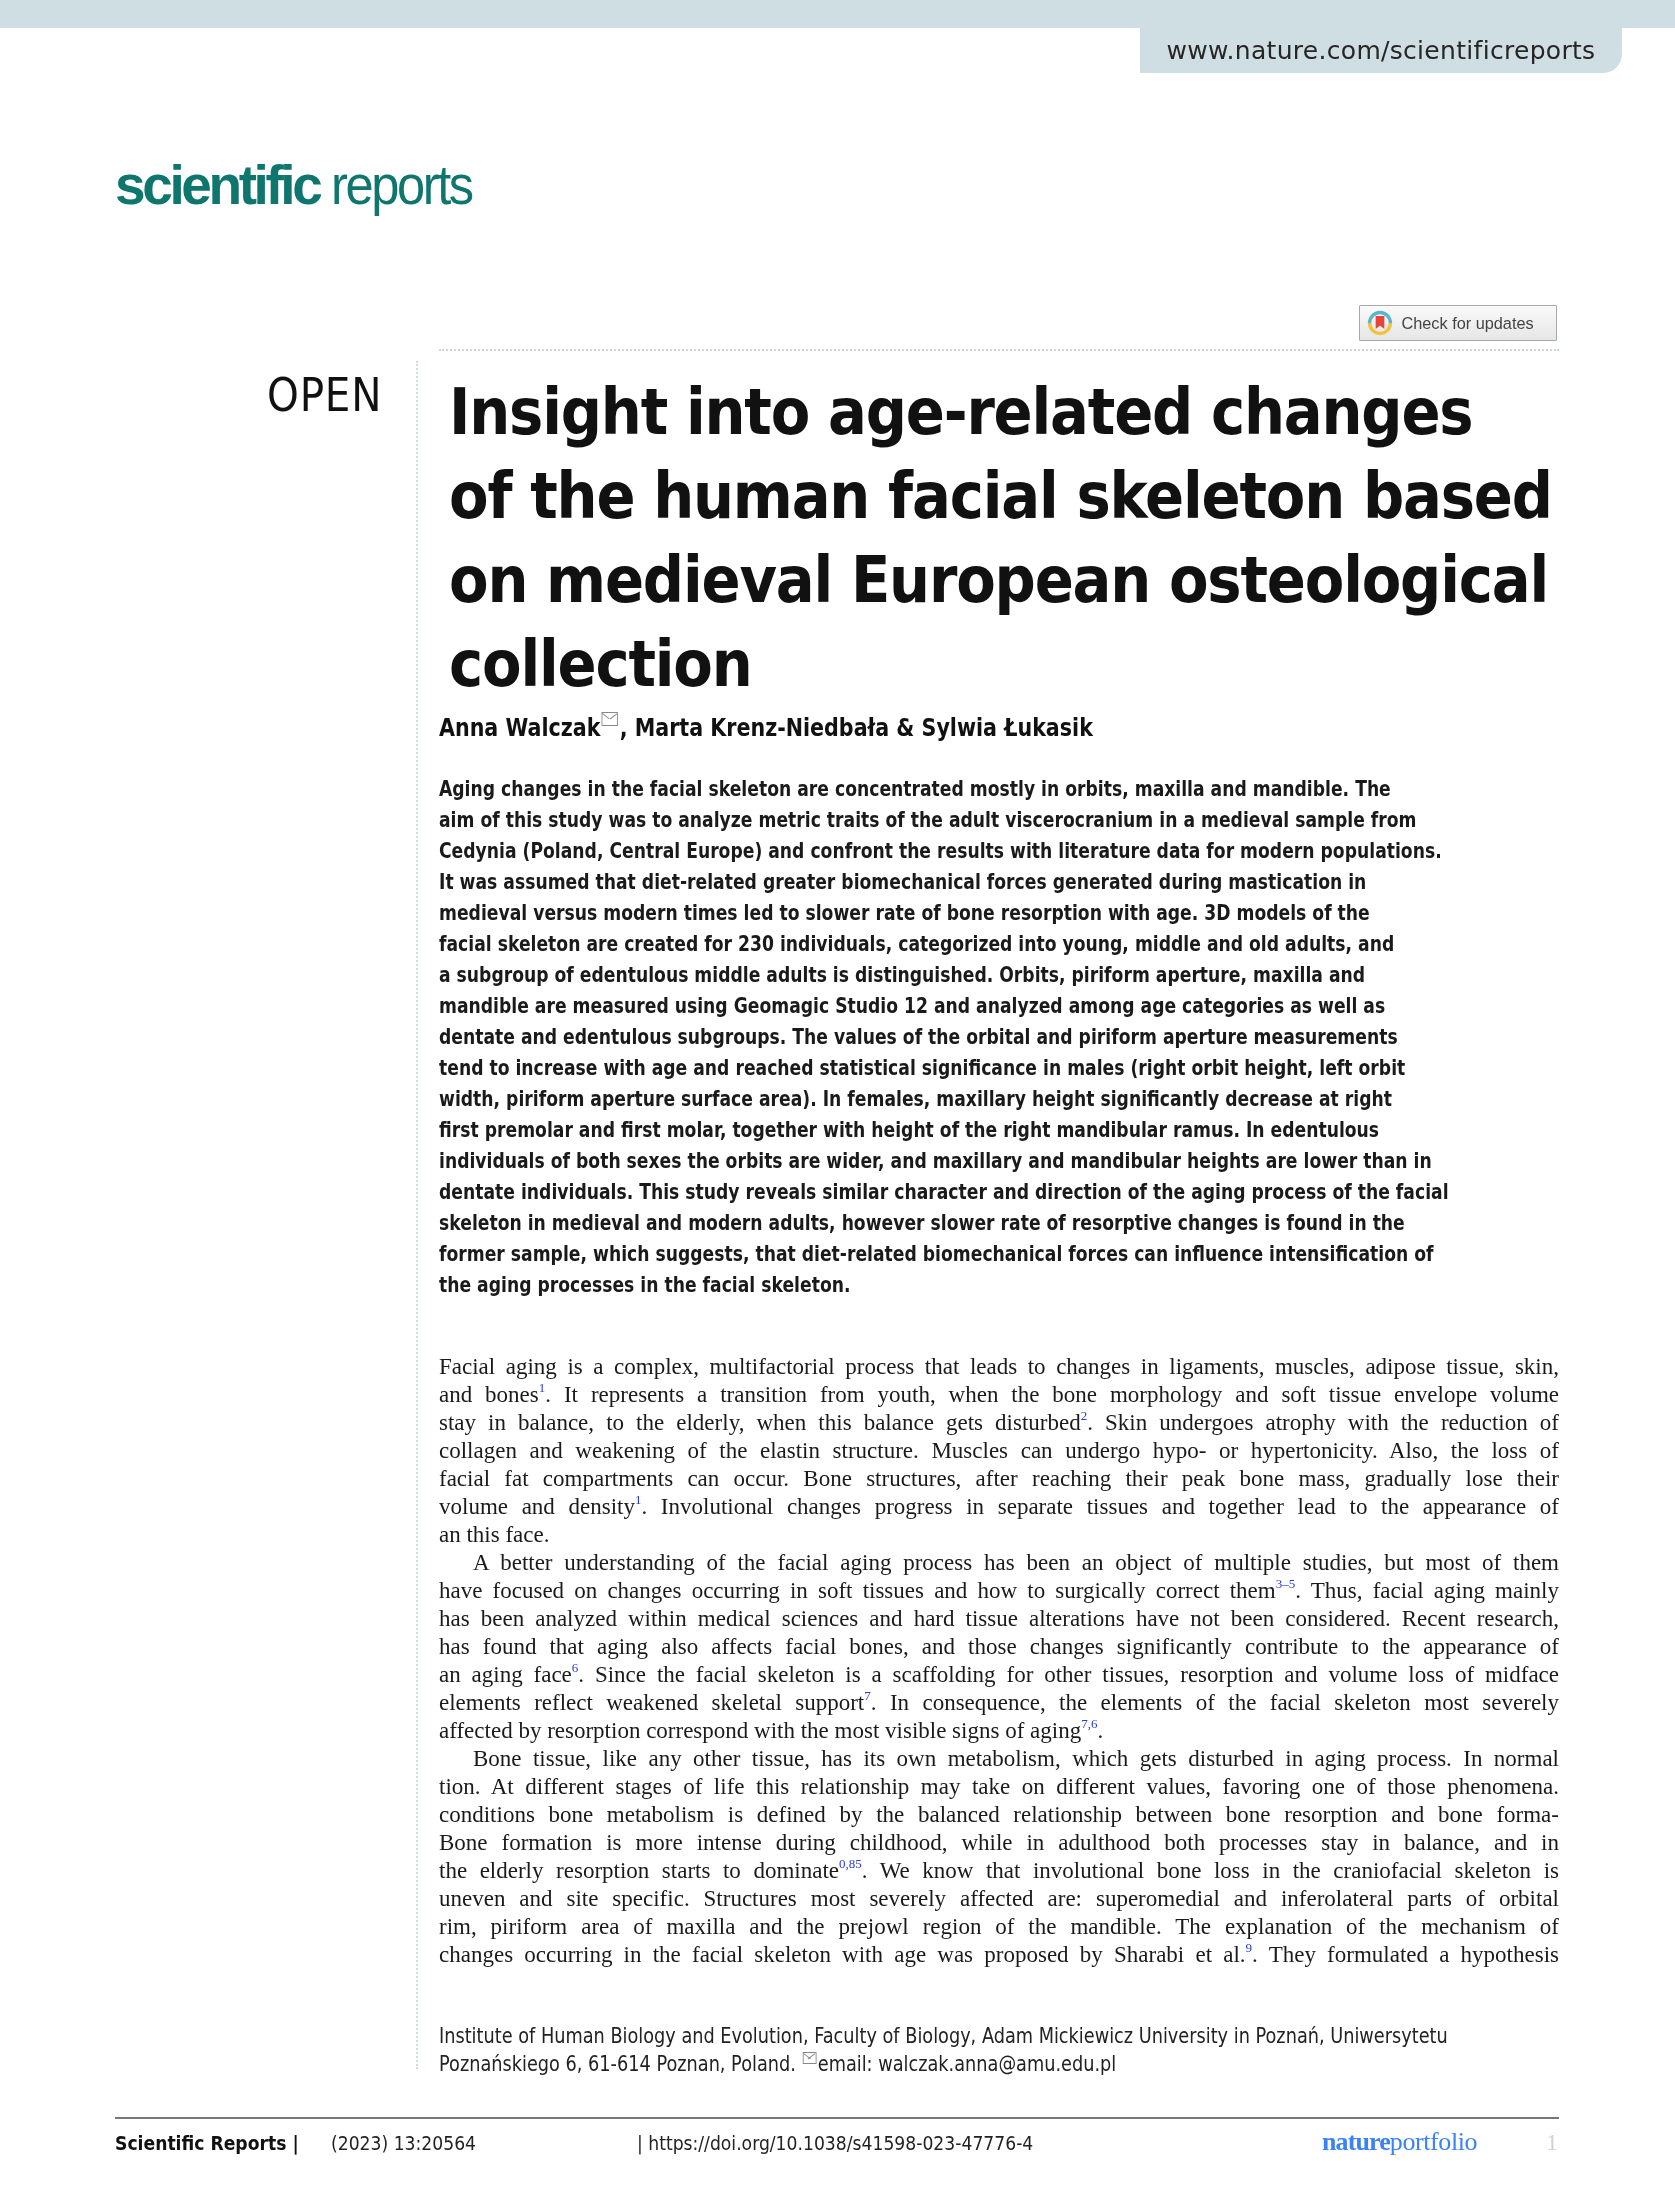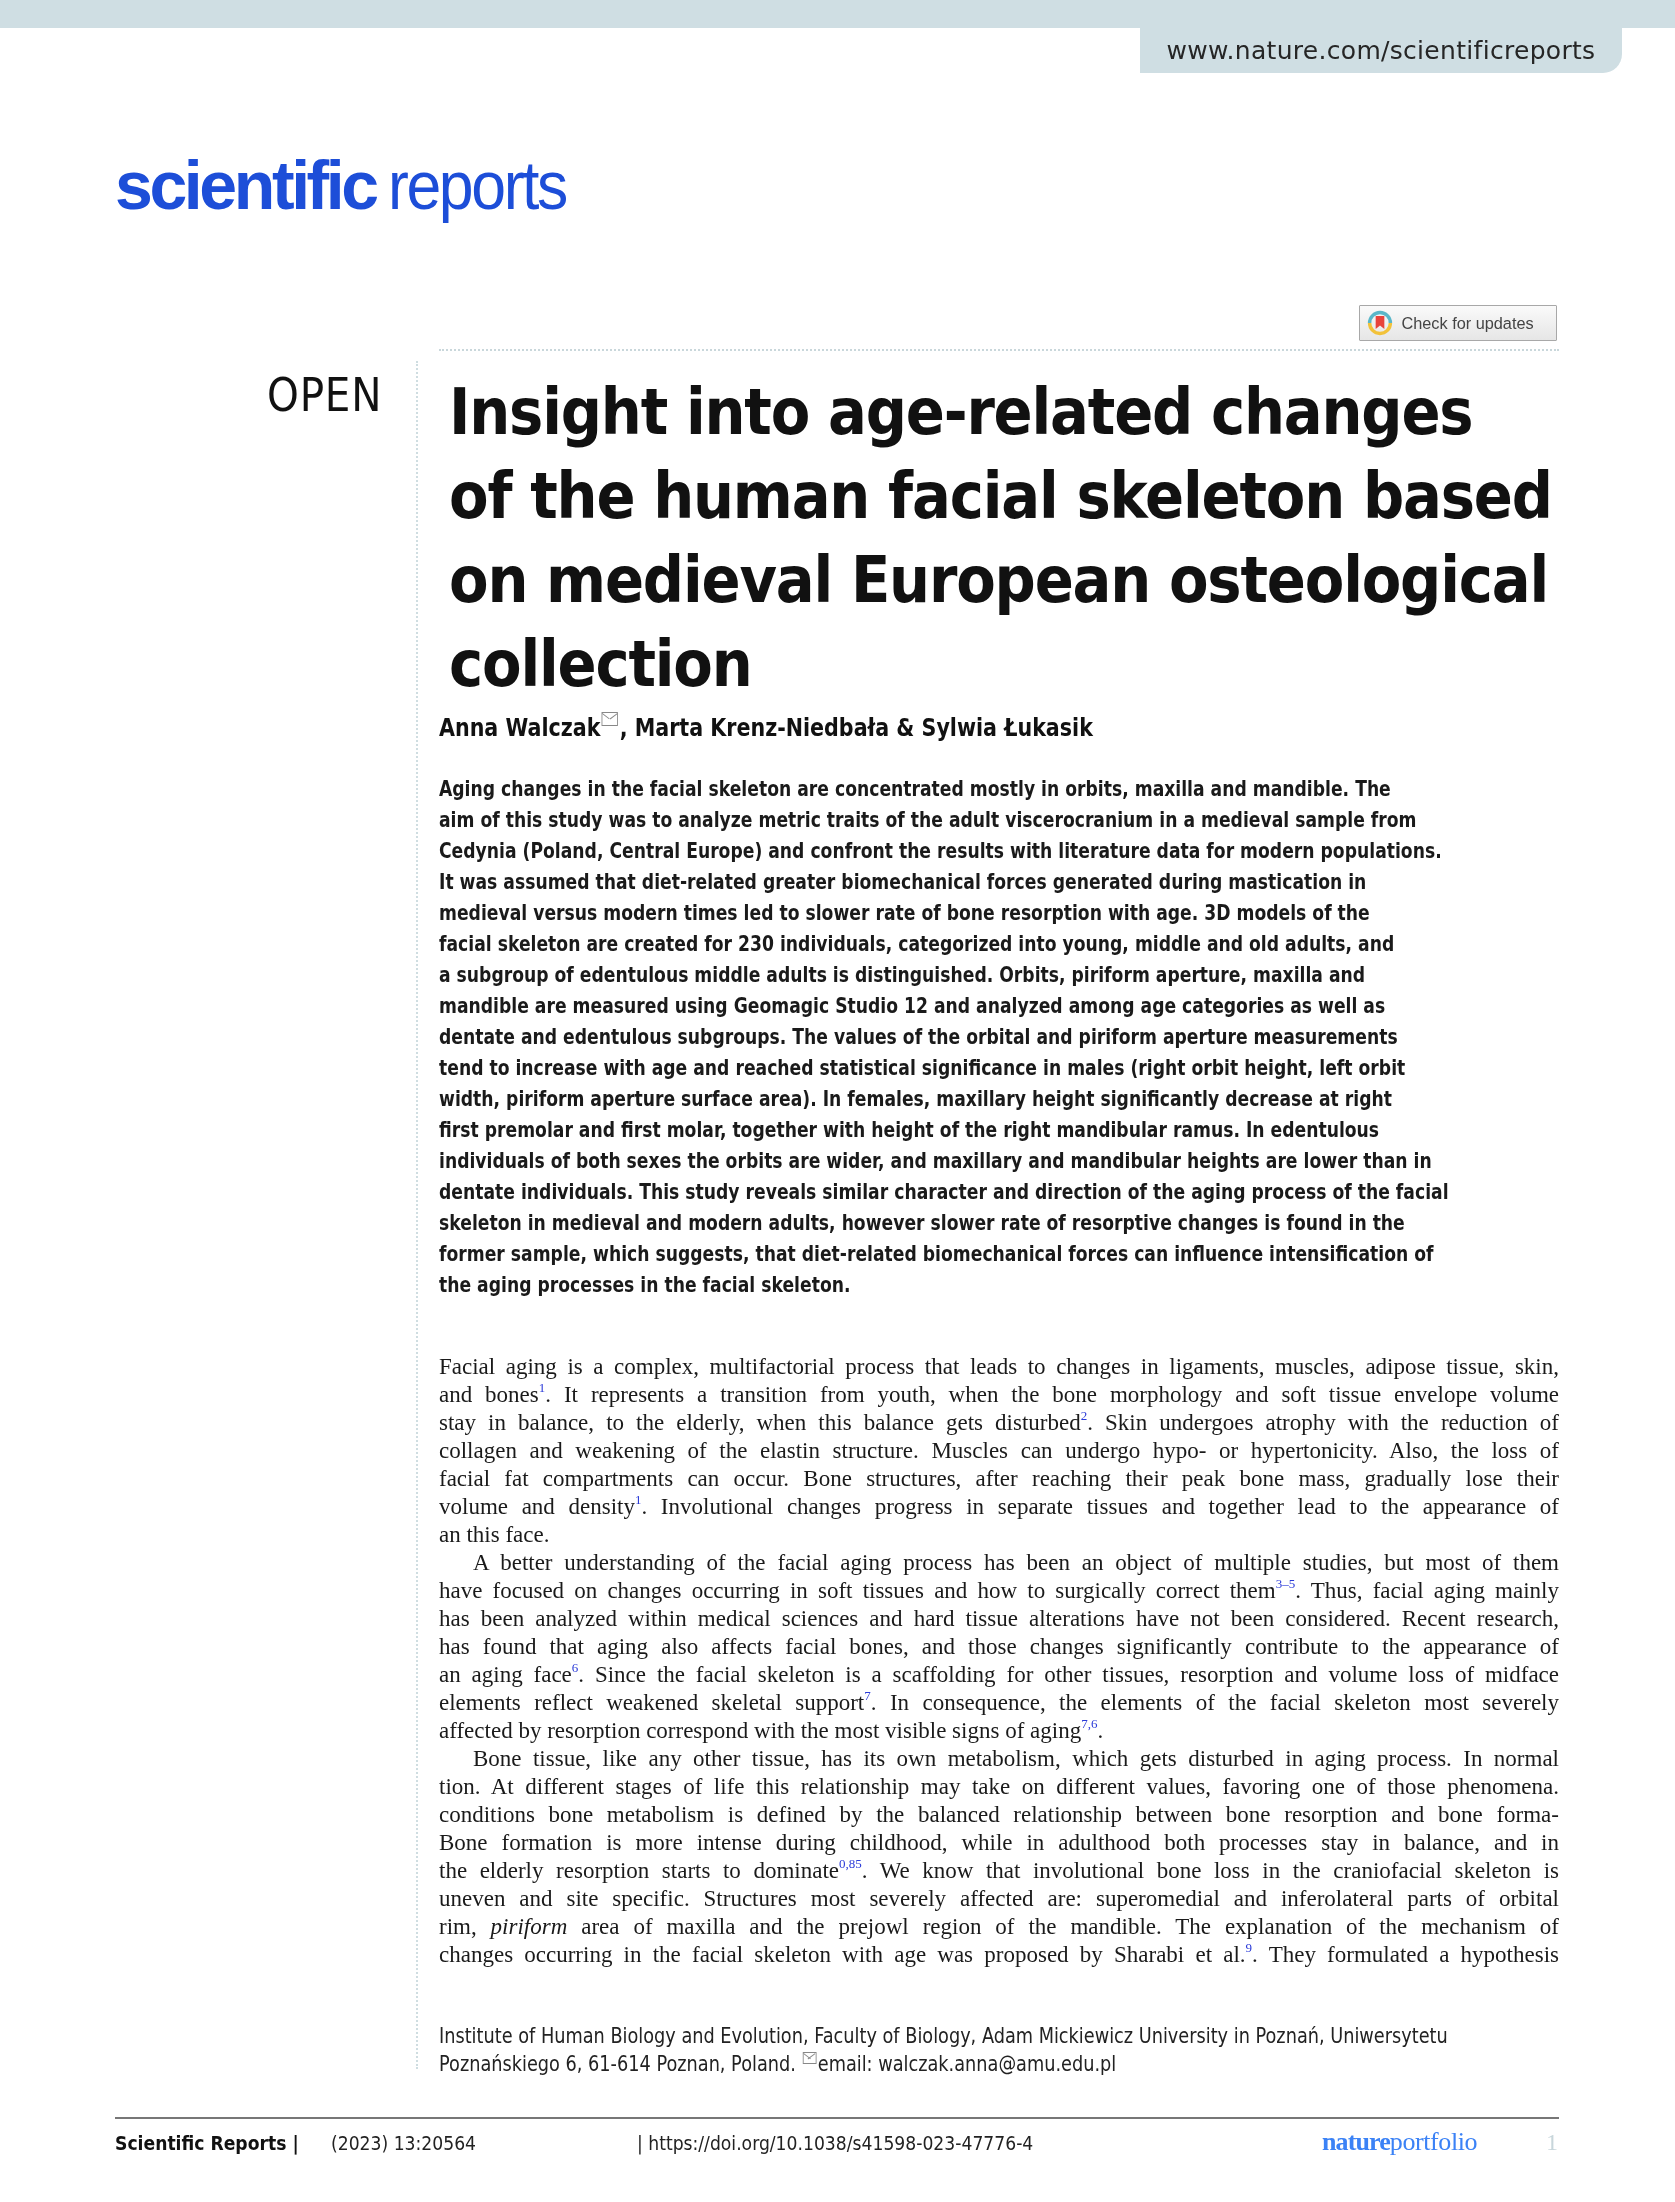--- a/index.html
+++ b/index.html
@@ -8,21 +8,21 @@
     background:#ffffff; color:#1a1a1a;
     font-family:"Liberation Sans", sans-serif;
   }
   .topbar { position:absolute; left:0; top:0; width:1675px; height:28px; background:#cfdee3; }
   .url-tab {
     position:absolute; left:1140px; top:28px; width:482px; height:45px;
     background:#cfdee3; border-bottom-right-radius:19px;
     display:flex; align-items:center; justify-content:center;
     font-family:"DejaVu Sans", sans-serif; font-size:25px; color:#262626; letter-spacing:0.3px;
   }
-  .logo { position:absolute; left:115px; top:138px; font-size:68px; line-height:95px; letter-spacing:-2.6px; color:#1d4ed8; white-space:nowrap; }
+  .logo { position:absolute; left:115px; top:138px; font-size:55px; line-height:95px; letter-spacing:-2.6px; color:#0f766e; white-space:nowrap; }
   .logo .bold { font-weight:bold; letter-spacing:-3.4px; }
   .logo .light { font-weight:normal; margin-left:12px; transform:scaleX(0.92); display:inline-block; transform-origin:left; }
 
   .cfu {
     position:absolute; left:1359px; top:305px; width:198px; height:36px;
     border:0.9px solid #a8a8a8; border-radius:1px;
     background:linear-gradient(#fafafa,#e6e6e6);
     display:flex; align-items:center; box-sizing:border-box; padding-left:6.9px;
   }
   .cfu-icon { width:26px; height:26px; position:relative; margin-right:8.6px; }
@@ -47,21 +47,21 @@
   .env::after { right:0; transform:rotate(-33deg); transform-origin:right top; }
 
   .abstract { position:absolute; left:439px; top:773px; width:1136px; }
   .abstract .ln { display:block; height:31px; line-height:31px; font-family:"DejaVu Sans", sans-serif; font-weight:bold; font-size:21.5px; color:#1a1a1a; white-space:nowrap; transform:scaleX(0.80); transform-origin:left; }
 
   .body { position:absolute; left:439px; top:1353px; width:1120px; }
   .body .ln { display:block; height:28px; line-height:28px; font-family:"Liberation Serif", serif; font-size:23px; color:#1a1a1a; white-space:nowrap; text-align:justify; text-align-last:justify; }
   .body .ln.last { text-align-last:left; }
   .body .ln.indent { padding-left:34px; box-sizing:border-box; }
   .ref { color:#2a3ad8; font-size:13px; vertical-align:10.3px; line-height:0; }
-  .it { font-style:italic; }
+  .it { }
 
   .affil { position:absolute; left:439px; top:2022px; font-family:"DejaVu Sans", sans-serif; font-size:20.6px; line-height:28px; color:#222; white-space:nowrap; transform:scaleX(0.86); transform-origin:left; }
 
   .frule { position:absolute; left:115px; top:2117px; width:1444px; height:0; border-top:2.6px solid #777; }
   .footer-journal { position:absolute; left:115px; top:2131px; font-family:"DejaVu Sans", sans-serif; font-weight:bold; font-size:20px; color:#111; white-space:nowrap; transform:scaleX(0.86); transform-origin:left; }
   .footer-vol { position:absolute; left:331px; top:2131px; font-family:"DejaVu Sans", sans-serif; font-size:20px; color:#222; white-space:nowrap; transform:scaleX(0.86); transform-origin:left; }
   .footer-doi { position:absolute; left:637px; top:2131px; font-family:"DejaVu Sans", sans-serif; font-size:20px; color:#222; white-space:nowrap; transform:scaleX(0.86); transform-origin:left; }
   .footer-brand { position:absolute; left:1322px; top:2127px; font-family:"Liberation Serif", serif; font-size:26px; color:#3b82f6; white-space:nowrap; letter-spacing:-0.4px; }
   .footer-brand .b { font-weight:bold; letter-spacing:-0.9px; }
   .footer-page { position:absolute; left:1546px; top:2129px; font-family:"Liberation Serif", serif; font-size:24px; color:#c8d6db; }

